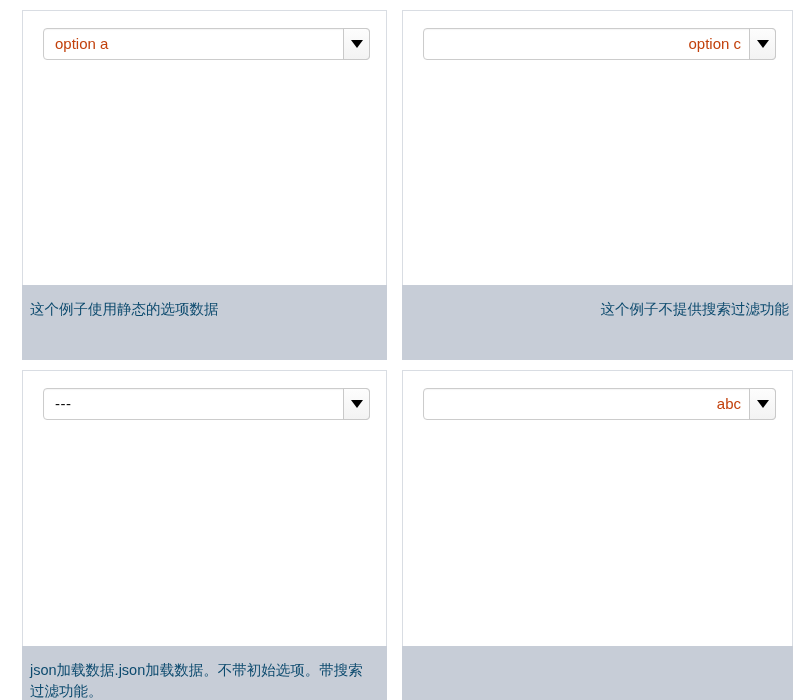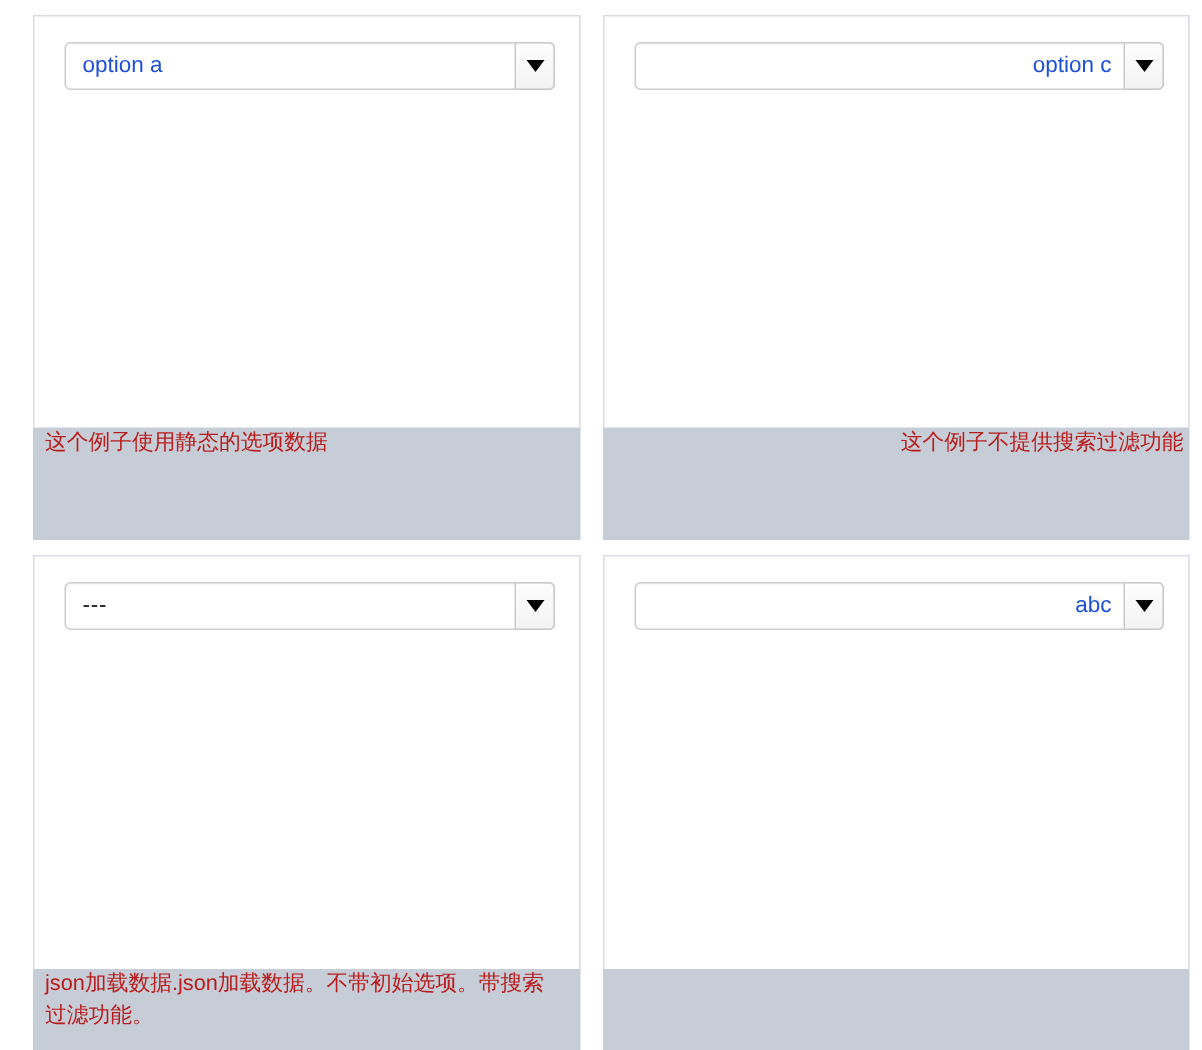--- a/index.html
+++ b/index.html
@@ -45,24 +45,24 @@
     border: 1px solid #d9dde3;
     border-bottom: none;
     margin: 0;
     flex: 0 0 auto;
     padding: 17px 16px 16px 20px;
   }
   .row-top .white-panel  { height: 275px; }
   .row-bottom .white-panel { height: 276px; }
 
   .caption {
-    color: #b91c1c;
+    color: #0c4a6e;
     font-size: 14.5px;
     line-height: 21px;
-    padding: 0 14px 0 8px;
+    padding: 14px 14px 0 8px;
     flex: 1 1 auto;
   }
   .cell.col-right .caption { padding-left: 10px; padding-right: 4px; }
 
   
   .select {
     position: relative;
     display: block;
     width: 100%;
     height: 32px;
@@ -73,21 +73,21 @@
     cursor: default;
   }
   .select .value {
     position: absolute;
     left: 11px;
     top: 0;
     right: 34px;
     height: 30px;
     line-height: 30px;
     font-size: 15px;
-    color: #1d4ed8;
+    color: #c2410c;
     white-space: nowrap;
     overflow: hidden;
     text-overflow: ellipsis;
   }
   .select .value.placeholder-dashes {
     color: #111111;
     letter-spacing: 0.5px;
   }
   .select .arrow-btn {
     position: absolute;

